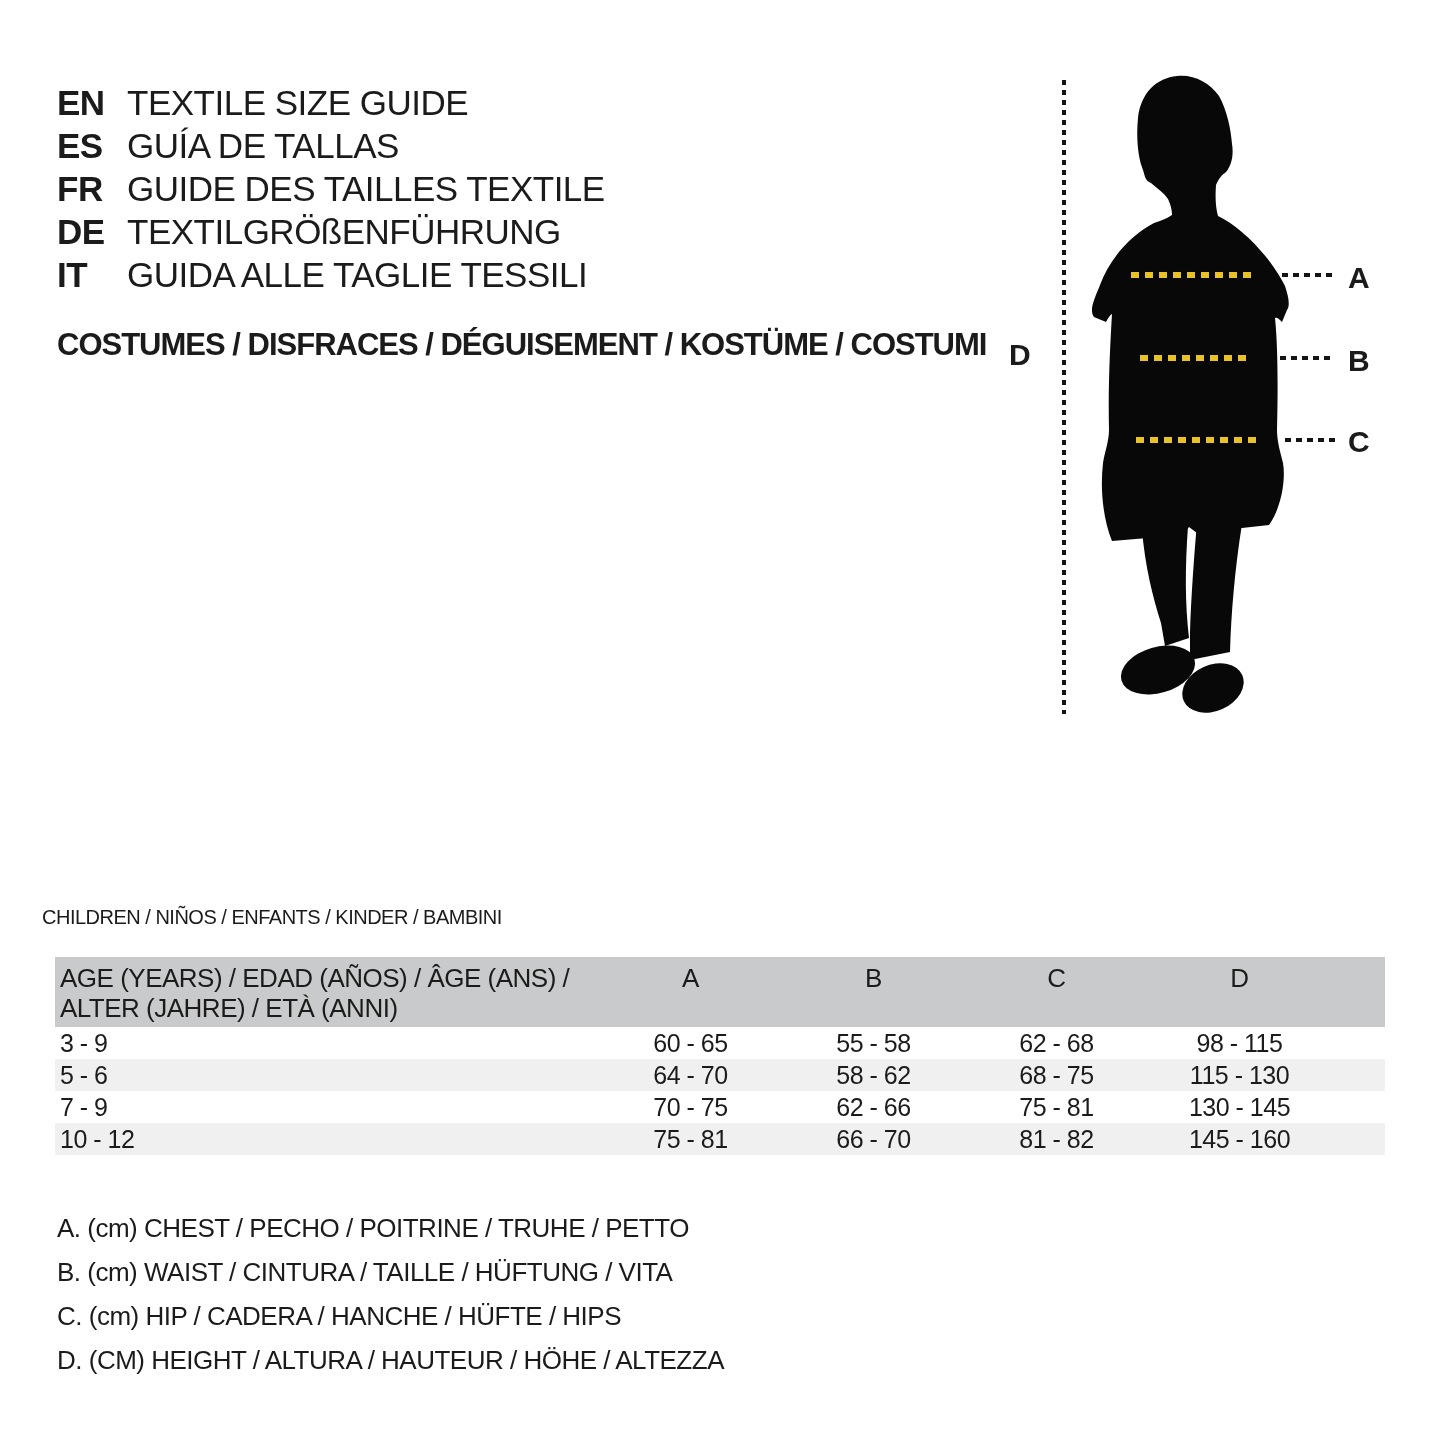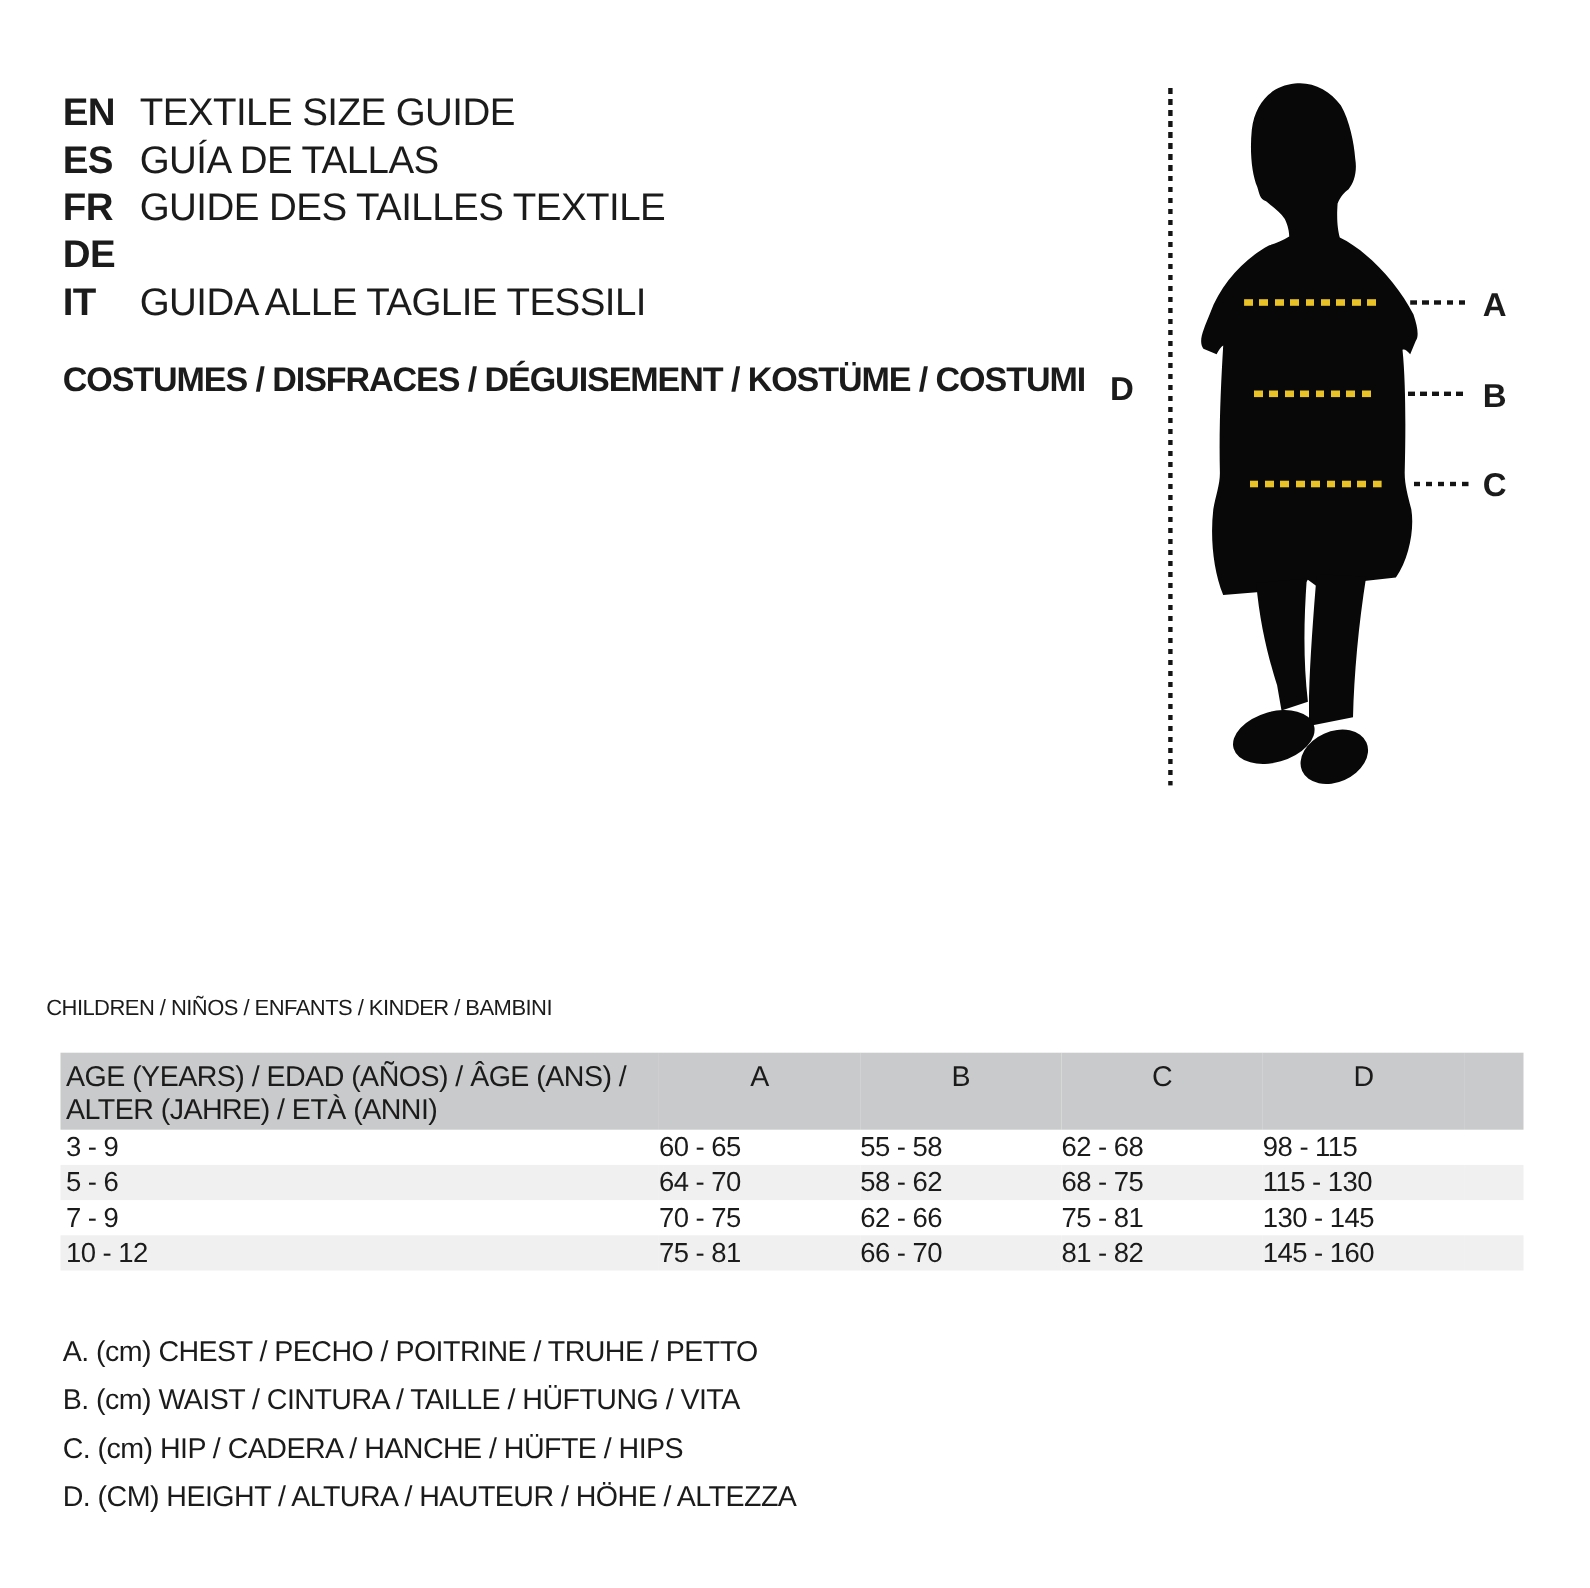--- a/index.html
+++ b/index.html
@@ -123,21 +123,21 @@
     text-align: center;
     font-size: 26px;
   }
   .size-table thead th.age-head {
     text-align: left;
     padding-left: 5px;
     line-height: 30px;
   }
   .size-table tbody tr { height: 32px; }
   .size-table tbody tr.alt { background: #f0f0f0; padding-left: 24px; }
-  .size-table tbody td { text-align: left; }
+  .size-table tbody td { text-align: center; }
   .size-table tbody td.age-cell {
     text-align: left;
     padding-left: 5px;
   }
 
   
   .legend-block {
     position: absolute;
     left: 57px;
     top: 1206px;
@@ -163,20 +163,21 @@
     <div class="lang-row">
       <span class="lang-code">ES</span>
       <span class="lang-label">GUÍA DE TALLAS</span>
     </div>
     <div class="lang-row">
       <span class="lang-code">FR</span>
       <span class="lang-label">GUIDE DES TAILLES TEXTILE</span>
     </div>
     <div class="lang-row">
       <span class="lang-code">DE</span>
+      <span class="lang-label">TEXTILGRÖßENFÜHRUNG</span>
     </div>
     <div class="lang-row">
       <span class="lang-code">IT</span>
       <span class="lang-label">GUIDA ALLE TAGLIE TESSILI</span>
     </div>
   </div>
 
   <div class="costumes-title">COSTUMES / DISFRACES / DÉGUISEMENT / KOSTÜME / COSTUMI</div>
 
   <div class="figure-area">

